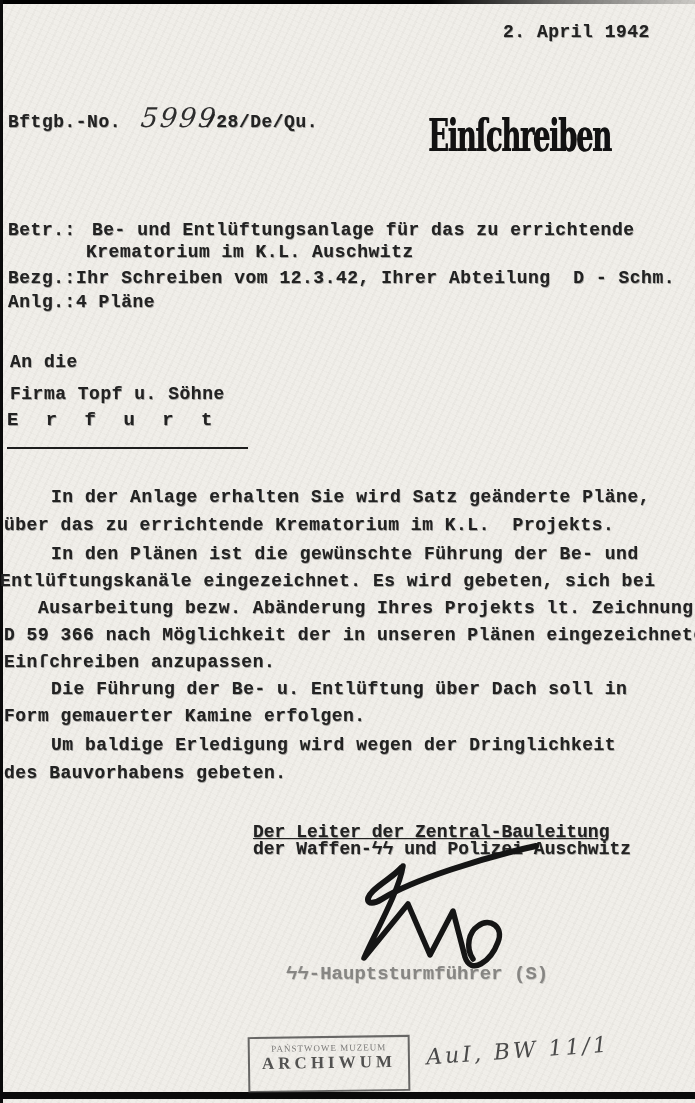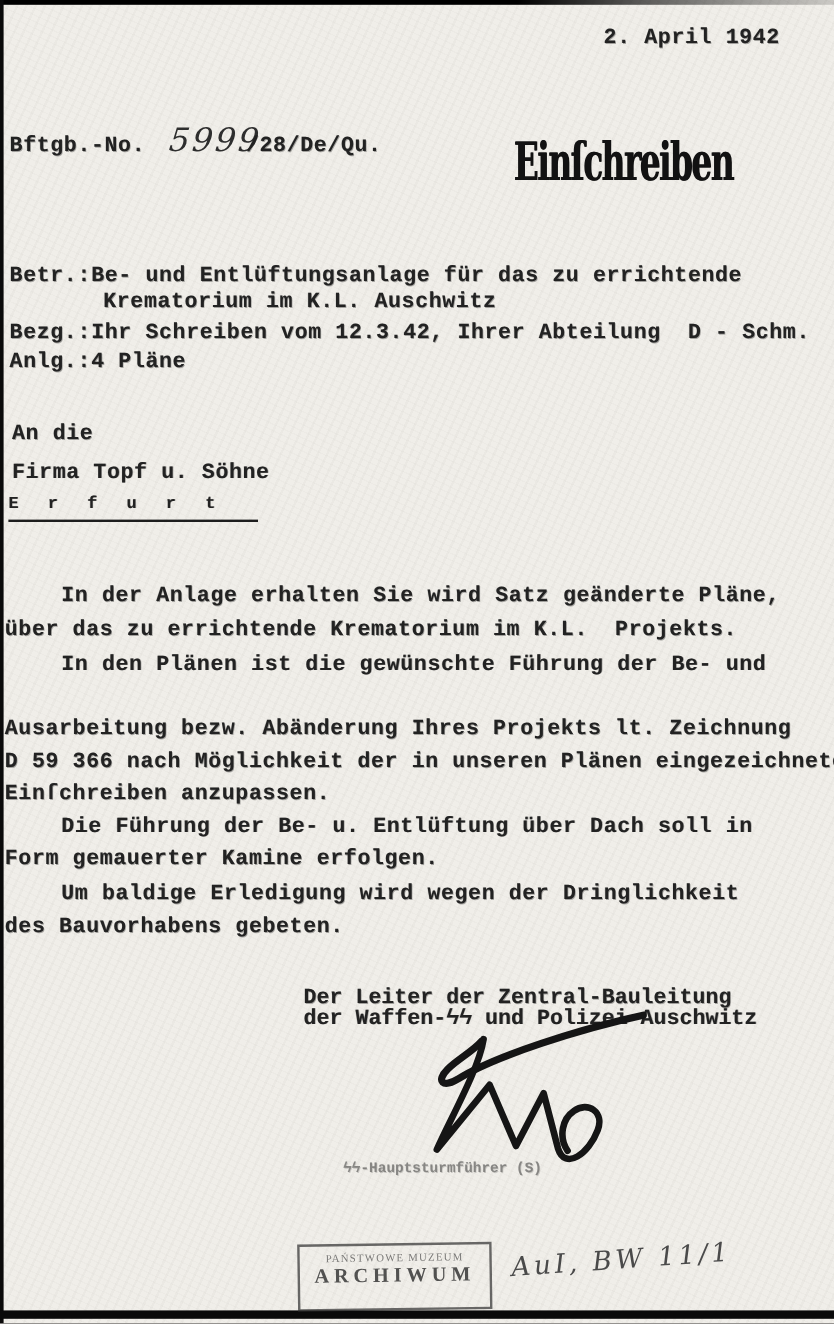--- a/index.html
+++ b/index.html
@@ -39,26 +39,26 @@
   }
   .hand{
     position:absolute;
     font-family:"DejaVu Serif", serif;
     font-style:italic;
     color:#2e2e2e;
   }
   .hand-ref{left:141px;top:102px;font-size:27px;transform:skewX(-6deg);letter-spacing:2px;}
   .hand-note{left:426px;top:1038px;font-size:22px;transform:rotate(-4deg);letter-spacing:3px;color:#4a4a4a;}
   .city{
-    letter-spacing:8px;font-size:14px;
+    letter-spacing:8px;font-size:19px;
     border-bottom:2.5px solid #1d1d1d;
-    padding-bottom:3px;padding-right:28px;
+    padding-bottom:17px;padding-right:28px;
   }
   .closing-line{letter-spacing:0;}
-  .sig-title{font-size:12px;opacity:.5;letter-spacing:0;}
+  .sig-title{font-size:19px;opacity:.5;letter-spacing:0;}
   .stamp{
     position:absolute;left:248px;top:1036px;width:158px;height:52px;
     border:2px solid rgba(45,45,45,.7);
     transform:rotate(-0.8deg);
     text-align:center;
     font-family:"Liberation Serif", serif;
     overflow:hidden;
   }
   .stamp-l1{margin-top:5px;font-size:9px;letter-spacing:1px;color:#3c3c3c;opacity:.65;white-space:nowrap;}
   .stamp-l2{font-size:17px;font-weight:700;letter-spacing:4px;color:#2b2b2b;opacity:.8;}
@@ -75,43 +75,44 @@
 
   <div class="tw" style="left:503px;top:22px;">2. April 1942</div>
 
   <div class="tw" style="left:8px;top:112px;">Bftgb.-No.</div>
   <div class="hand hand-ref">5999</div>
   <div class="tw" style="left:205px;top:112px;">/28/De/Qu.</div>
 
   <div class="fraktur">Einſchreiben</div>
 
   <div class="tw" style="left:8px;top:220px;">Betr.:</div>
-  <div class="tw" style="left:76px;top:220px;">Be- und Entlüftungsanlage für das zu errichtende</div>
+  <div class="tw" style="left:92px;top:220px;">Be- und Entlüftungsanlage für das zu errichtende</div>
   <div class="tw" style="left:86px;top:242px;">Krematorium im K.L. Auschwitz</div>
   <div class="tw" style="left:8px;top:268px;">Bezg.:</div>
   <div class="tw" style="left:76px;top:268px;">Ihr Schreiben vom 12.3.42, Ihrer Abteilung  D - Schm.</div>
   <div class="tw" style="left:8px;top:292px;">Anlg.:</div>
   <div class="tw" style="left:76px;top:292px;">4 Pläne</div>
 
   <div class="tw" style="left:10px;top:352px;">An die</div>
   <div class="tw" style="left:10px;top:384px;">Firma Topf u. Söhne</div>
   <div class="tw city" style="left:7px;top:410px;">E r f u r t</div>
 
   <div class="tw" style="left:51px;top:487px;">In der Anlage erhalten Sie wird Satz geänderte Pläne,</div>
   <div class="tw" style="left:4px;top:515px;">über das zu errichtende Krematorium im K.L.  Projekts.</div>
   <div class="tw" style="left:51px;top:544px;">In den Plänen ist die gewünschte Führung der Be- und</div>
-  <div class="tw" style="left:4px;top:598px;">Ausarbeitung bezw. Abänderung Ihres Projekts lt. Zeichnung</div>
+  <div class="tw" style="left:0px;top:571px;">Entlüftungskanäle eingezeichnet. Es wird gebeten, sich bei</div>
+  <div class="tw" style="left:4px;top:598px;padding-left:34px;">Ausarbeitung bezw. Abänderung Ihres Projekts lt. Zeichnung</div>
   <div class="tw" style="left:4px;top:625px;">D 59 366 nach Möglichkeit der in unseren Plänen eingezeichneten</div>
   <div class="tw" style="left:4px;top:652px;">Einſchreiben anzupassen.</div>
   <div class="tw" style="left:51px;top:679px;">Die Führung der Be- u. Entlüftung über Dach soll in</div>
   <div class="tw" style="left:4px;top:706px;">Form gemauerter Kamine erfolgen.</div>
   <div class="tw" style="left:51px;top:735px;">Um baldige Erledigung wird wegen der Dringlichkeit</div>
   <div class="tw" style="left:4px;top:763px;">des Bauvorhabens gebeten.</div>
 
-  <div class="tw closing-line" style="left:253px;top:822px;">Der Leiter der Zentral-Bauleitung</div>
+  <div class="tw closing-line" style="left:253px;top:822px;text-decoration:underline;">Der Leiter der Zentral-Bauleitung</div>
   <div class="tw closing-line" style="left:253px;top:839px;">der Waffen-ϟϟ und Polizei Auschwitz</div>
 
   <svg class="sig-svg" width="230" height="150" viewBox="0 0 230 150">
     <g fill="none" stroke="#151515" stroke-linecap="round" stroke-linejoin="round">
       <path stroke-width="6" d="M 216 11 C 165 22, 92 45, 62 64 C 49 72, 43 66, 53 56 C 61 48, 74 41, 81 33"></path>
       <path stroke-width="5.5" d="M 83 31 C 79 56, 56 96, 44 123 L 88 69 L 110 120 L 133 76 L 145 122 C 151 141, 171 126, 178 107 C 184 92, 170 82, 158 91 C 149 97, 145 112, 153 124"></path>
     </g>
   </svg>
 
   <div class="tw sig-title" style="left:286px;top:964px;">ϟϟ-Hauptsturmführer (S)</div>

